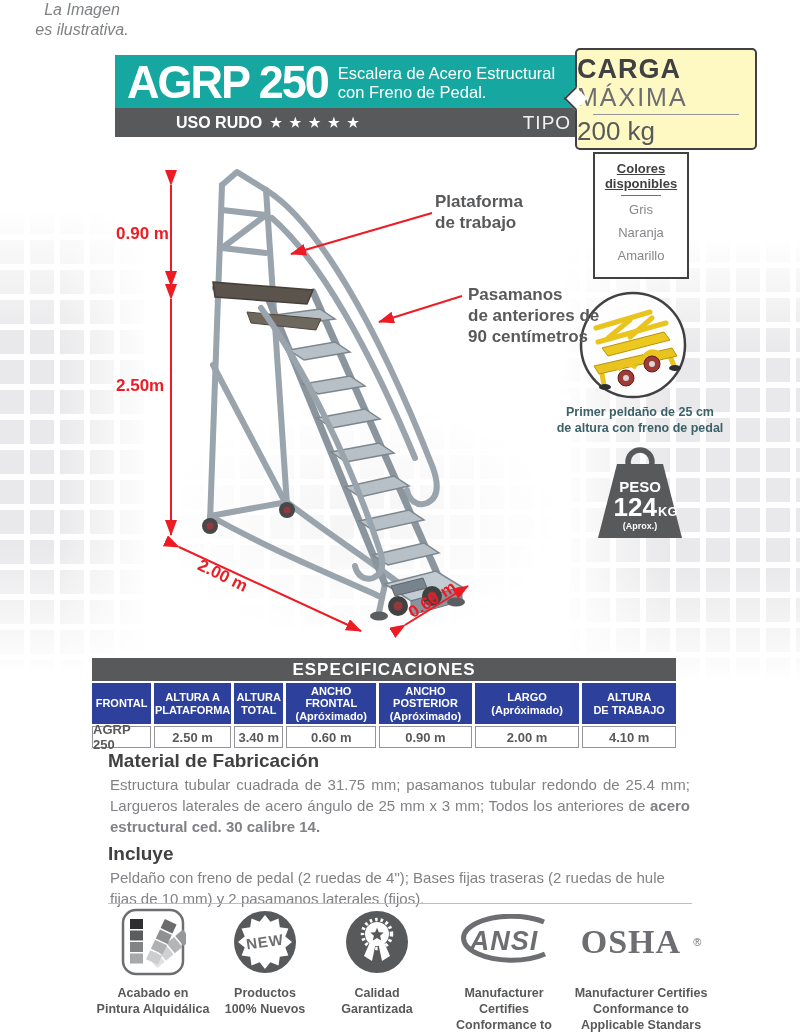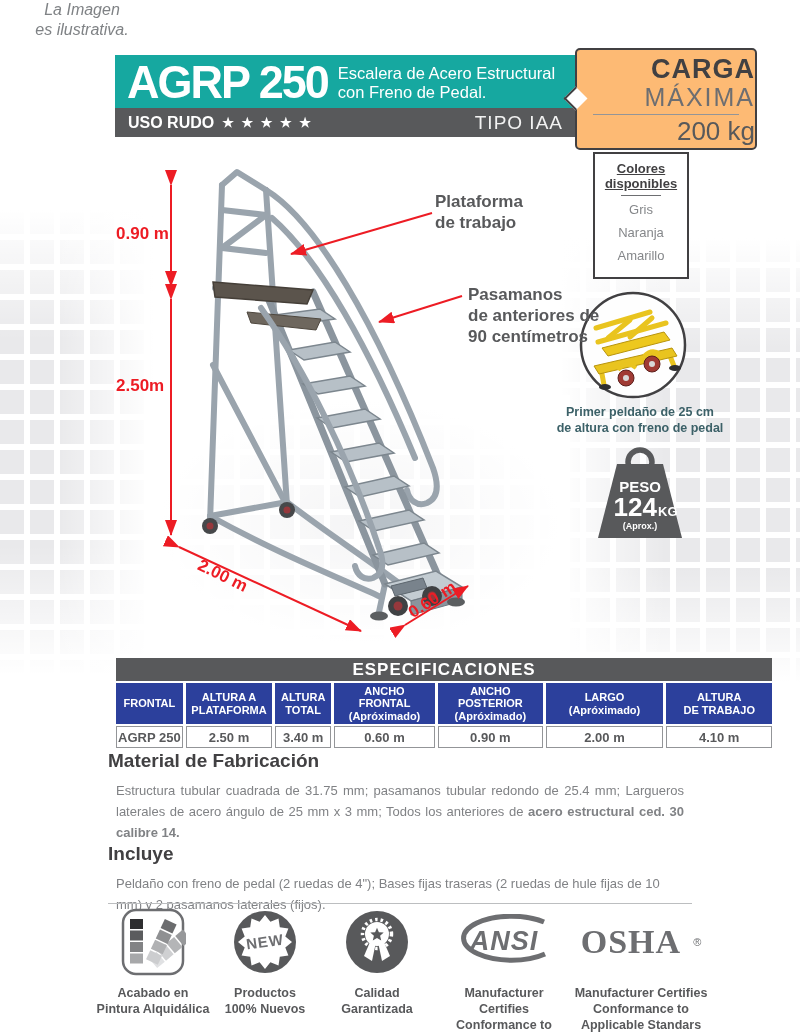--- a/index.html
+++ b/index.html
@@ -27,28 +27,28 @@
       radial-gradient(closest-side, rgba(255,255,255,0) 40%, #fff 100%);
       background:radial-gradient(closest-side, rgba(255,255,255,0.55) 0%, #fff 95%);}
 
   
   #header-band{position:absolute;left:115px;top:55px;width:460px;height:53px;
     background:#16a8a0;display:flex;align-items:center;z-index:3;}
   #model-title{font-size:45px;font-weight:bold;color:#fff;letter-spacing:-2px;
     margin-left:12px;transform:scaleY(1.04);white-space:nowrap;}
   #subtitle{margin-left:10px;color:#fff;font-size:16.5px;line-height:19px;margin-top:2px;}
   #strip{position:absolute;left:115px;top:108px;width:460px;height:29px;background:#58595b;
-    display:flex;align-items:center;justify-content:space-between;z-index:3;}
+    display:flex;align-items:center;justify-content:space-between;z-index:3;padding-left:48px;}
   #uso-rudo{margin-left:13px;color:#fff;font-weight:bold;font-size:16px;
     letter-spacing:0px;display:flex;align-items:center;white-space:nowrap;}
   #stars{color:#fff;font-size:13px;margin-left:8px;letter-spacing:2px;}
   #tipo{margin-right:12px;color:#f2f2f2;font-size:19px;font-weight:normal;letter-spacing:1px;}
 
-  #carga-box{position:absolute;left:575px;top:48px;width:178px;height:93px;background:#fdba74;
-    border:2.5px solid #414042;border-radius:5px;z-index:4;text-align:right;padding-top:5px;}
+  #carga-box{position:absolute;left:575px;top:48px;width:178px;height:93px;background:#fef9c3;
+    border:2.5px solid #414042;border-radius:5px;z-index:4;text-align:left;padding-top:5px;}
   #carga-notch{position:absolute;left:-10px;top:40px;width:15px;height:15px;background:#fff;
     border-left:2.5px solid #414042;border-bottom:2.5px solid #414042;transform:rotate(45deg);}
   #carga-l1{font-size:27px;font-weight:bold;color:#414042;letter-spacing:1px;line-height:29px;}
   #carga-l2{font-size:25px;color:#6d6e71;letter-spacing:2px;line-height:27px;}
   #carga-box hr{border:none;border-top:1.5px solid #939598;margin:3px 16px 2px 16px;}
   #carga-value{font-size:26px;color:#58595b;line-height:28px;}
 
   
   .redlbl{position:absolute;color:#ed1c24;font-weight:bold;font-size:17px;z-index:5;white-space:nowrap;}
   #dim-090{left:116px;top:224px;}
@@ -70,37 +70,37 @@
 
   
   #first-step{position:absolute;left:578px;top:290px;width:110px;height:110px;z-index:4;}
   #first-step-caption{position:absolute;left:552px;top:404px;width:176px;text-align:center;
     font-size:12.5px;font-weight:bold;color:#3c6168;line-height:16px;z-index:4;}
 
   
   #weight{position:absolute;left:590px;top:443px;width:100px;height:100px;z-index:4;}
 
   
-  #spec{position:absolute;left:116px;top:658px;width:656px;z-index:5;}
+  #spec{position:absolute;left:92px;top:658px;width:584px;z-index:5;}
   #spec-title{height:23px;background:#58595b;color:#fff;font-weight:bold;font-size:17px;
     letter-spacing:1px;display:flex;align-items:center;justify-content:center;margin-bottom:2px;}
   .spec-grid{display:grid;grid-template-columns:60fr 78fr 50fr 91fr 94fr 106fr 95fr;
     column-gap:3px;row-gap:2px;}
   .spec-h{background:#2c409c;color:#fff;height:41px;display:flex;flex-direction:column;
     align-items:center;justify-content:center;font-size:11px;font-weight:bold;
     line-height:12.5px;text-align:center;}
   .spec-d{height:20px;border:1px solid #939598;display:flex;align-items:center;
     justify-content:center;font-size:13px;font-weight:bold;color:#58595b;background:#fff;}
 
   
   .section{position:absolute;left:108px;width:584px;z-index:5;}
   #material{top:750px;}
   #incluye{top:843px;}
   .section h3{margin:0 0 2px 0;font-size:19px;font-weight:bold;color:#414042;}
-  .section p{margin:8px;font-size:13px;color:#808285;line-height:21px;}
+  .section p{margin:2px;font-size:15px;color:#808285;line-height:21px;}
   #material p{text-align:justify;}
   #footer-divider{position:absolute;left:108px;top:903px;width:584px;border-top:1.5px solid #bcbec0;z-index:5;}
 
   
   .badge{position:absolute;top:906px;text-align:center;z-index:5;}
   .badge .icon-area{height:72px;display:flex;align-items:center;justify-content:center;}
   .badge .cap{margin-top:7px;font-size:12.5px;font-weight:bold;color:#58595b;line-height:16px;}
   #badge-paint{left:93px;width:120px;}
   #badge-new{left:205px;width:120px;}
   #badge-quality{left:317px;width:120px;}

